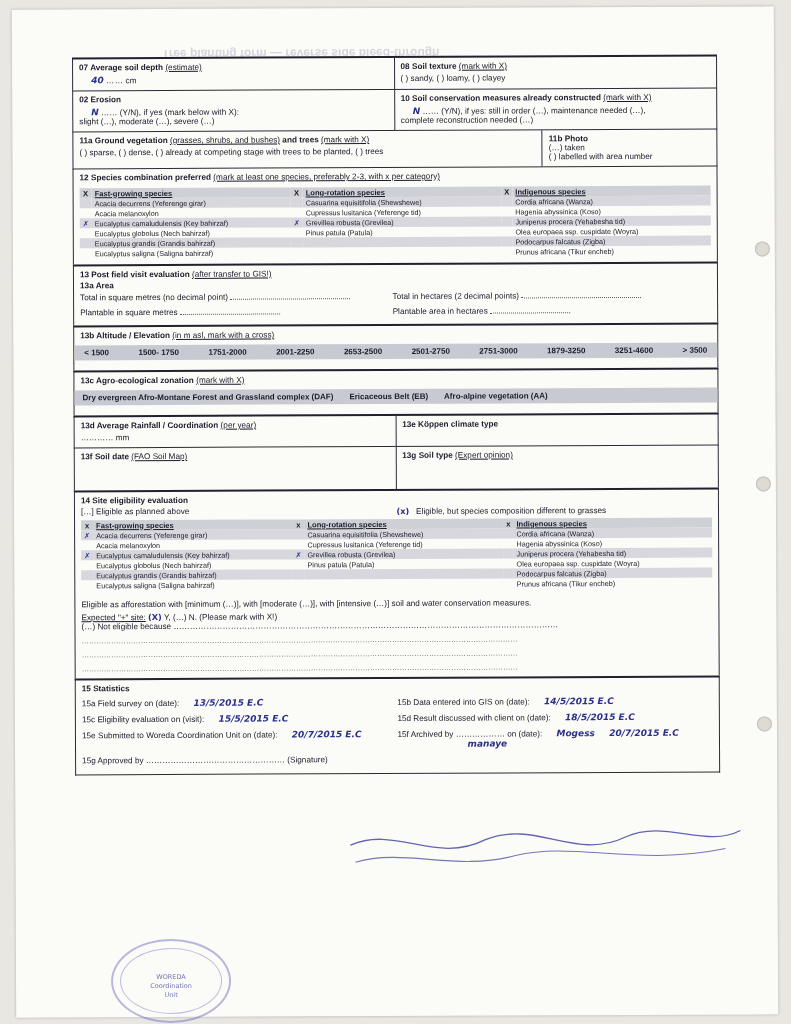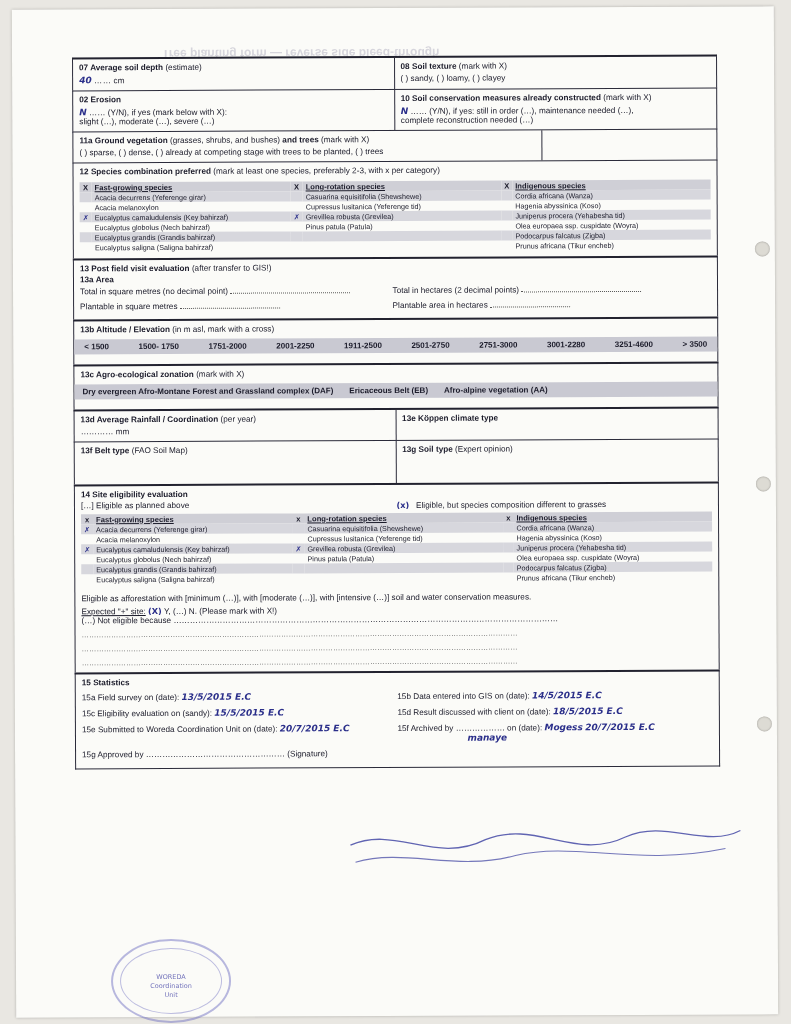--- a/index.html
+++ b/index.html
@@ -35,29 +35,30 @@
 
   
   .box{border:1px solid #2b2b3a;border-bottom:none;}
   .box.last{border-bottom:1px solid #2b2b3a;}
   .thick{border-top:2px solid #22222f;}
   .row{display:flex;}
   .col{padding:4px 6px 5px 6px;}
   .c50{width:50%;box-sizing:border-box;}
   .c50b{border-right:1px solid #2b2b3a;}
   .lbl{font-weight:bold;}
-  .reg{font-weight:normal;}
+  .reg{font-weight:normal;text-decoration:underline;}
   .dots{letter-spacing:.5px;}
   .sub{margin-top:3px;}
   .hand{
     font-family:"DejaVu Sans", sans-serif;
     color:#2b2f8a;
     font-style:italic;
     font-weight:bold;
     font-size:9px;
+    margin-left:12px;
   }
   .hx{color:#2b2f8a;font-weight:bold;font-family:"DejaVu Sans",sans-serif;}
 
   
   .spec{border-collapse:collapse;width:100%;font-size:7.2px;}
   .spec td{padding:0.5px 3px;vertical-align:top;}
   .spec .xcell{width:10px;text-align:center;font-weight:bold;}
   .spec .head{font-weight:bold;font-size:7.6px;background:#cfcfd6;}
   .stripe{background:#d7d7dd;}
   .specwrap{padding:4px 6px 6px 6px;}
@@ -134,20 +135,25 @@
     <div class="box row">
       <div class="col" style="width:73%;box-sizing:border-box;border-right:1px solid #2b2b3a;">
         <div>
           <span class="lbl">11a Ground vegetation</span>
           <span class="reg">(grasses, shrubs, and bushes)</span>
           <span class="lbl">and trees</span>
           <span class="reg">(mark with X)</span>
         </div>
         <div class="sub">(  ) sparse, (   ) dense, (  ) already at competing stage with trees to be planted, (  ) trees</div>
       </div>
+      <div class="col" style="width:27%;box-sizing:border-box;">
+        <div class="lbl">11b Photo</div>
+        <div>(…) taken</div>
+        <div>(   ) labelled with area number</div>
+      </div>
     </div>
 
     <div class="box">
       <div class="col" style="padding-bottom:2px;">
         <span class="lbl">12 Species combination preferred</span>
         <span class="reg">(mark at least one species, preferably 2-3, with x per category)</span>
       </div>
       <div class="specwrap">
         <table class="spec">
           <tbody>
@@ -245,24 +251,24 @@
     <div class="box thick">
       <div class="col" style="padding-bottom:1px;">
         <span class="lbl">13b Altitude / Elevation</span>
         <span class="reg">(in m asl, mark with a cross)</span>
       </div>
       <div class="band">
         <span>&lt; 1500</span>
         <span>1500- 1750</span>
         <span>1751-2000</span>
         <span>2001-2250</span>
-        <span>1911-2500</span>
+        <span>2653-2500</span>
         <span>2501-2750</span>
         <span>2751-3000</span>
-        <span>3001-2280</span>
+        <span>1879-3250</span>
         <span>3251-4600</span>
         <span>&gt; 3500</span>
       </div>
       <div style="height:10px;"></div>
     </div>
 
     <div class="box thick">
       <div class="col" style="padding-bottom:1px;">
         <span class="lbl">13c Agro-ecological zonation</span>
         <span class="reg">(mark with X)</span>
@@ -282,21 +288,21 @@
         <div class="sub">…………  mm</div>
       </div>
       <div class="col c50">
         <div class="lbl">13e Köppen climate type</div>
         <div class="sub">&nbsp;</div>
       </div>
     </div>
 
     <div class="box row">
       <div class="col c50 c50b">
-        <div><span class="lbl">13f Belt type</span>
+        <div><span class="lbl">13f Soil date</span>
              <span class="reg">(FAO Soil Map)</span></div>
         <div class="sub">&nbsp;</div>
         <div style="height:12px;"></div>
       </div>
       <div class="col c50">
         <div><span class="lbl">13g Soil type</span>
              <span class="reg">(Expert opinion)</span></div>
         <div class="sub">&nbsp;</div>
       </div>
     </div>
@@ -399,21 +405,21 @@
           <span>15a  Field survey on (date):</span>
           <span class="hand">13/5/2015 E.C</span>
         </div>
         <div class="stat-b">
           <span>15b  Data entered into GIS on (date):</span>
           <span class="hand">14/5/2015 E.C</span>
         </div>
       </div>
       <div class="stat-row">
         <div class="stat-a">
-          <span>15c  Eligibility evaluation on (sandy):</span>
+          <span>15c  Eligibility evaluation on (visit):</span>
           <span class="hand">15/5/2015 E.C</span>
         </div>
         <div class="stat-b">
           <span>15d  Result discussed with client on (date):</span>
           <span class="hand">18/5/2015 E.C</span>
         </div>
       </div>
       <div class="stat-row">
         <div class="stat-a">
           <span>15e  Submitted to Woreda Coordination Unit on (date):</span>

